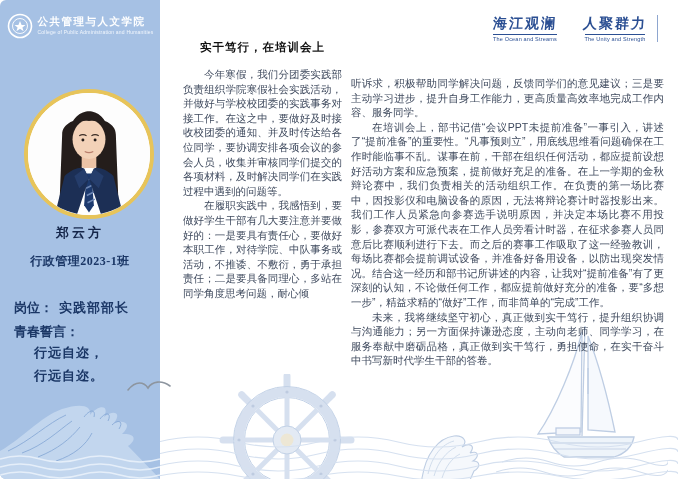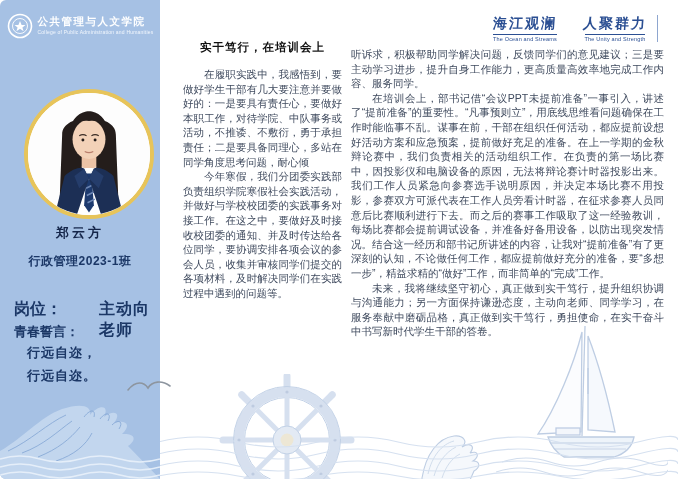--- a/index.html
+++ b/index.html
@@ -11,37 +11,37 @@
   
   .sidebar{position:absolute;left:0;top:0;width:160px;height:479px;background:#a6c1e4;z-index:1;}
   .college-brand{position:absolute;left:0;top:13px;width:160px;display:flex;justify-content:center;align-items:center;gap:5px;}
   .emblem{width:26px;height:26px;flex:0 0 auto;}
   .brand-text{display:flex;flex-direction:column;line-height:1.1;}
   .brand-cn{color:#ffffff;font-size:10.5px;font-weight:bold;letter-spacing:1.5px;white-space:nowrap;}
   .brand-en{color:#f2f7fd;font-size:5px;letter-spacing:.2px;white-space:nowrap;margin-top:2px;}
   .photo-ring{position:absolute;left:24px;top:89px;width:122px;height:122px;border:4px solid #e7c45a;border-radius:50%;background:#ffffff;overflow:hidden;box-shadow:0 0 0 2px #ffffff inset;}
   .photo-ring svg{display:block;}
   .student-name{position:absolute;left:0;top:224px;width:160px;text-align:center;font-size:13px;font-weight:bold;color:#15264a;letter-spacing:3px;}
-  .class-name{position:absolute;left:0;top:253px;width:160px;text-align:center;font-size:12px;font-weight:bold;color:#1b3766;letter-spacing:.5px;}
+  .class-name{position:absolute;left:0;top:253px;width:160px;text-align:center;font-size:12px;font-weight:bold;color:#1b3766;letter-spacing:.5px;font-family:Liberation Serif, serif;}
   .info-row{position:absolute;left:14px;display:flex;color:#1b3766;font-weight:bold;}
-  .row-position{top:299px;font-size:16px;gap:31px;}
+  .row-position{top:299px;font-size:13px;}
   .row-motto{top:323px;font-size:13px;flex-direction:column;}
   .info-label{white-space:nowrap;}
   .info-value{margin-left:6px;letter-spacing:1px;}
-  .motto-lines{margin-left:13px;letter-spacing:1px;line-height:23px;}
+  .motto-lines{margin-left:20px;letter-spacing:1px;line-height:23px;}
   .sidebar-wave{position:absolute;left:0;bottom:0;width:160px;height:132px;}
   
   .main{position:absolute;left:160px;top:0;width:518px;height:479px;}
   .brand-row{position:absolute;right:20px;top:15px;display:flex;gap:16px;align-items:flex-start;z-index:3;}
   .lockup{display:flex;flex-direction:column;align-items:center;padding-right:10px;}
   .lockup:last-child{border-right:1px solid #8ea6cf;}
   .lockup-cn{font-family:"DejaVu Serif",serif;font-weight:bold;font-size:14px;color:#2b4f93;letter-spacing:2px;white-space:nowrap;transform:skewX(-4deg);}
   .lockup-en{font-size:5.5px;color:#2b4f93;border-top:1px solid #2b4f93;padding-top:1px;margin-top:1px;white-space:nowrap;letter-spacing:.2px;}
   .col1{position:absolute;left:23px;top:40px;width:159px;z-index:2;}
-  .col2{position:absolute;left:191px;top:47px;width:313px;z-index:2;}
+  .col2{position:absolute;left:191px;top:76px;width:313px;z-index:2;}
   .essay-title{text-align:center;font-size:11.5px;font-weight:bold;color:#111111;letter-spacing:1px;margin:0 0 12px 0;}
   .essay p{margin:0;font-size:10.5px;line-height:14.6px;color:#3f4a5e;text-align:justify;text-justify:inter-ideograph;}
   .essay p.indent{text-indent:2em;}
   
   .decor{position:absolute;z-index:0;}
   .wheel{left:214px;top:374px;}
   .boat{left:496px;top:316px;}
   .crest-small{left:420px;top:414px;}
   .bird{left:126px;top:376px;z-index:2;}
   .bottom-lines{left:158px;top:420px;}
@@ -96,21 +96,21 @@
         <path d="M46 62 L50 70 L42 78 L38 68 Z" fill="#253d6b"></path>
         <path d="M54 62 L50 70 L58 78 L62 68 Z" fill="#253d6b"></path>
       </svg>
     </div>
 
     <div class="student-name">郑云方</div>
     <div class="class-name">行政管理2023-1班</div>
 
     <div class="info-row row-position">
       <span class="info-label">岗位：</span>
-      <span class="info-value">主动向老师</span>
+      <span class="info-value">实践部部长</span>
     </div>
 
     <div class="info-row row-motto">
       <span class="info-label">青春誓言：</span>
       <span class="motto-lines">
         <span>行远自迩，</span><br>
         <span>行远自迩。</span>
       </span>
     </div>
 
@@ -141,22 +141,22 @@
         <span class="lockup-en">The Ocean and Streams</span>
       </span>
       <span class="lockup">
         <span class="lockup-cn">人聚群力</span>
         <span class="lockup-en">The Unity and Strength</span>
       </span>
     </div>
 
     <div class="col1 essay">
       <h1 class="essay-title">实干笃行，在培训会上</h1>
+      <p class="indent">今年寒假，我们分团委实践部负责组织学院寒假社会实践活动，并做好与学校校团委的实践事务对接工作。在这之中，要做好及时接收校团委的通知、并及时传达给各位同学，要协调安排各项会议的参会人员，收集并审核同学们提交的各项材料，及时解决同学们在实践过程中遇到的问题等。</p>
       <p class="indent">在履职实践中，我感悟到，要做好学生干部有几大要注意并要做好的：一是要具有责任心，要做好本职工作，对待学院、中队事务或活动，不推诿、不敷衍，勇于承担责任；二是要具备同理心，多站在同学角度思考问题，耐心倾</p>
-      <p class="indent">今年寒假，我们分团委实践部负责组织学院寒假社会实践活动，并做好与学校校团委的实践事务对接工作。在这之中，要做好及时接收校团委的通知、并及时传达给各位同学，要协调安排各项会议的参会人员，收集并审核同学们提交的各项材料，及时解决同学们在实践过程中遇到的问题等。</p>
     </div>
 
     <div class="col2 essay">
       <p>听诉求，积极帮助同学解决问题，反馈同学们的意见建议；三是要主动学习进步，提升自身工作能力，更高质量高效率地完成工作内容、服务同学。</p>
       <p class="indent">在培训会上，部书记借“会议PPT未提前准备”一事引入，讲述了“提前准备”的重要性。“凡事预则立”，用底线思维看问题确保在工作时能临事不乱。谋事在前，干部在组织任何活动，都应提前设想好活动方案和应急预案，提前做好充足的准备。在上一学期的金秋辩论赛中，我们负责相关的活动组织工作。在负责的第一场比赛中，因投影仪和电脑设备的原因，无法将辩论赛计时器投影出来。我们工作人员紧急向参赛选手说明原因，并决定本场比赛不用投影，参赛双方可派代表在工作人员旁看计时器，在征求参赛人员同意后比赛顺利进行下去。而之后的赛事工作吸取了这一经验教训，每场比赛都会提前调试设备，并准备好备用设备，以防出现突发情况。结合这一经历和部书记所讲述的内容，让我对“提前准备”有了更深刻的认知，不论做任何工作，都应提前做好充分的准备，要“多想一步”，精益求精的“做好”工作，而非简单的“完成”工作。</p>
       <p class="indent">未来，我将继续坚守初心，真正做到实干笃行，提升组织协调与沟通能力；另一方面保持谦逊态度，主动向老师、同学学习，在服务奉献中磨砺品格，真正做到实干笃行，勇担使命，在实干奋斗中书写新时代学生干部的答卷。</p>
     </div>
   </div>
 
   <svg class="decor wheel" width="146" height="150" viewBox="0 0 146 150" opacity="0.8">

